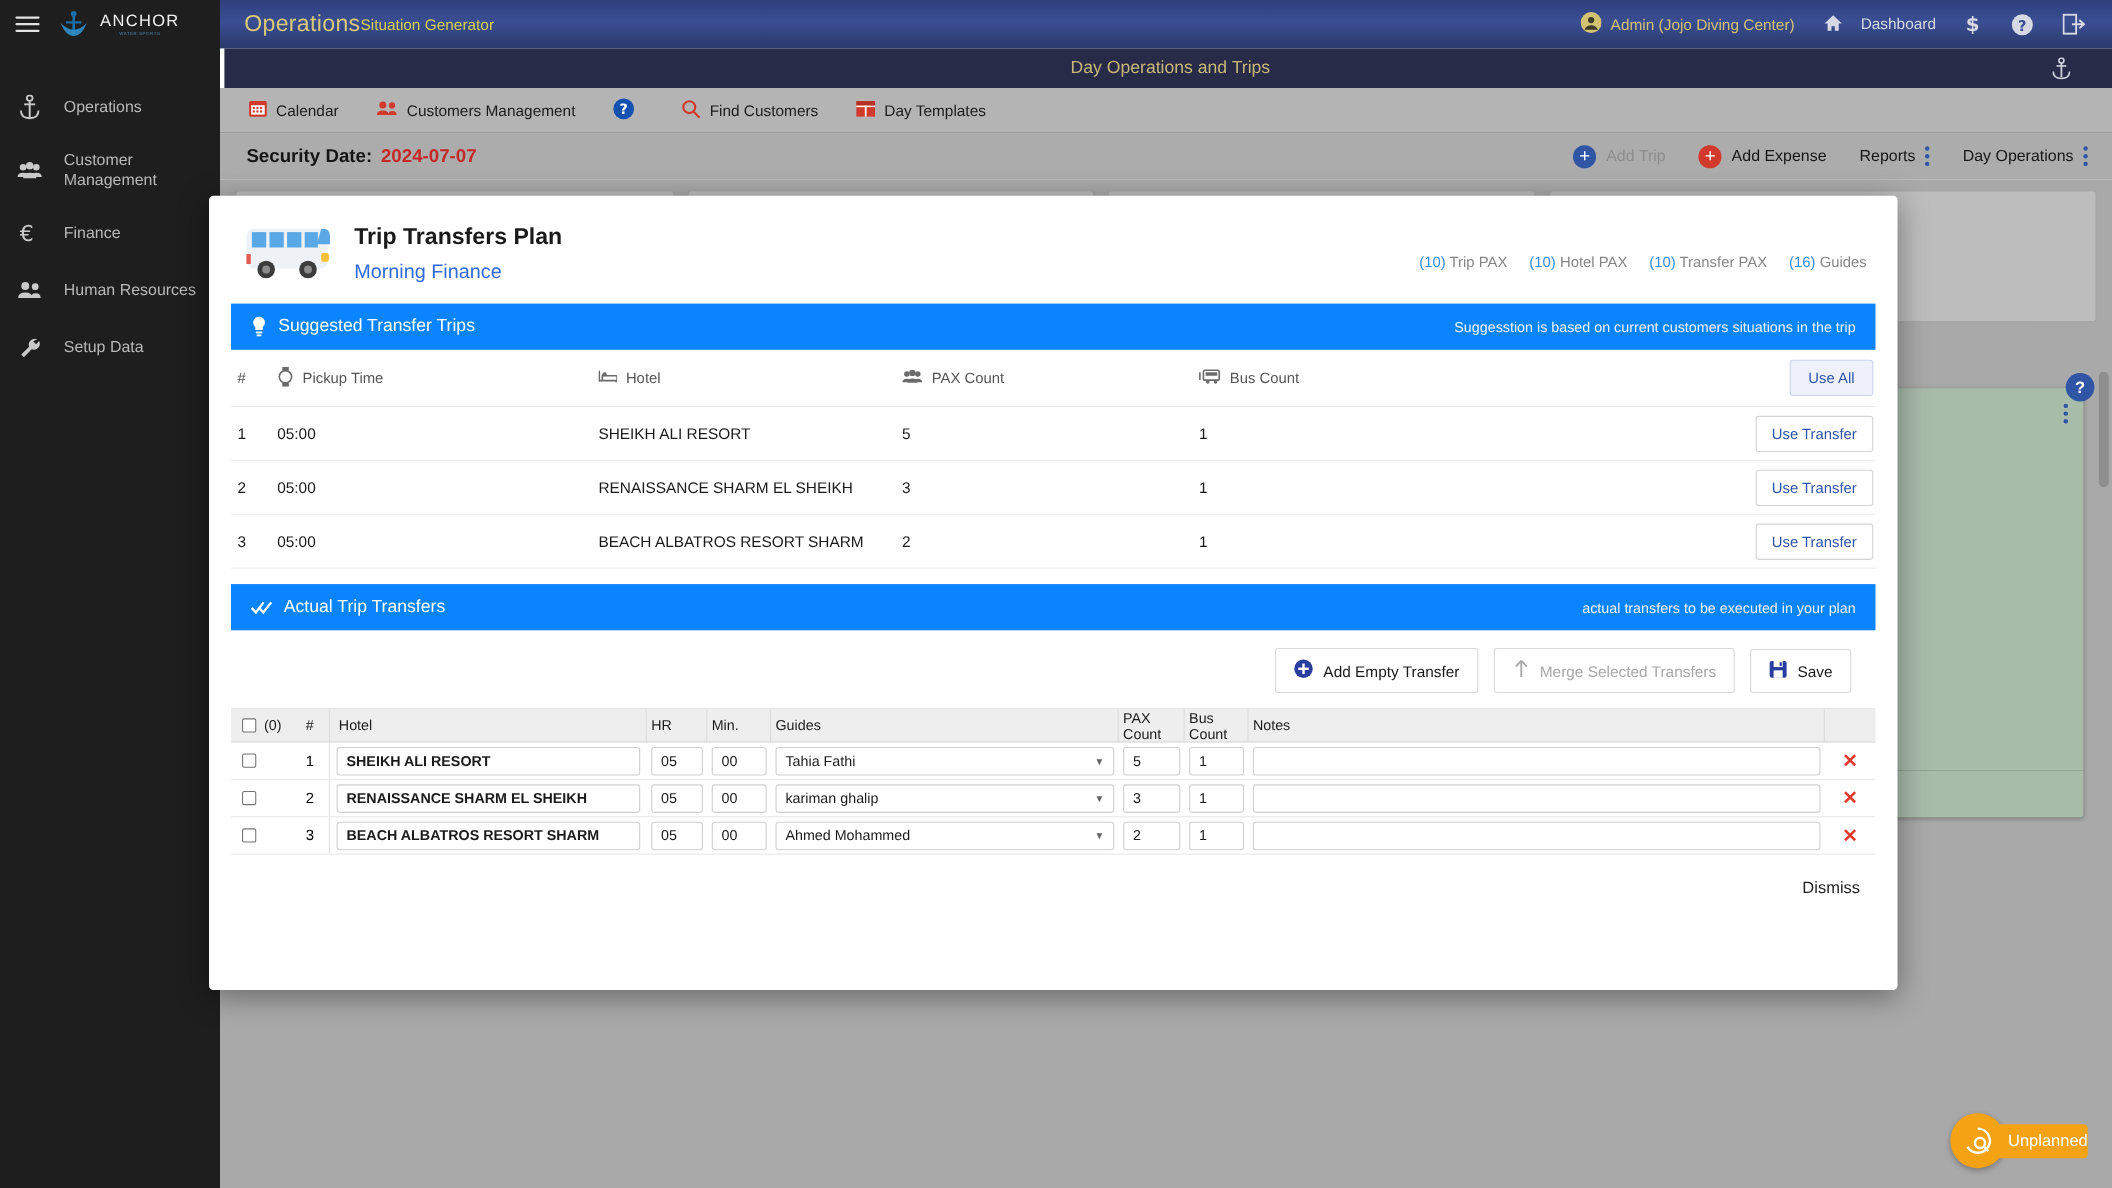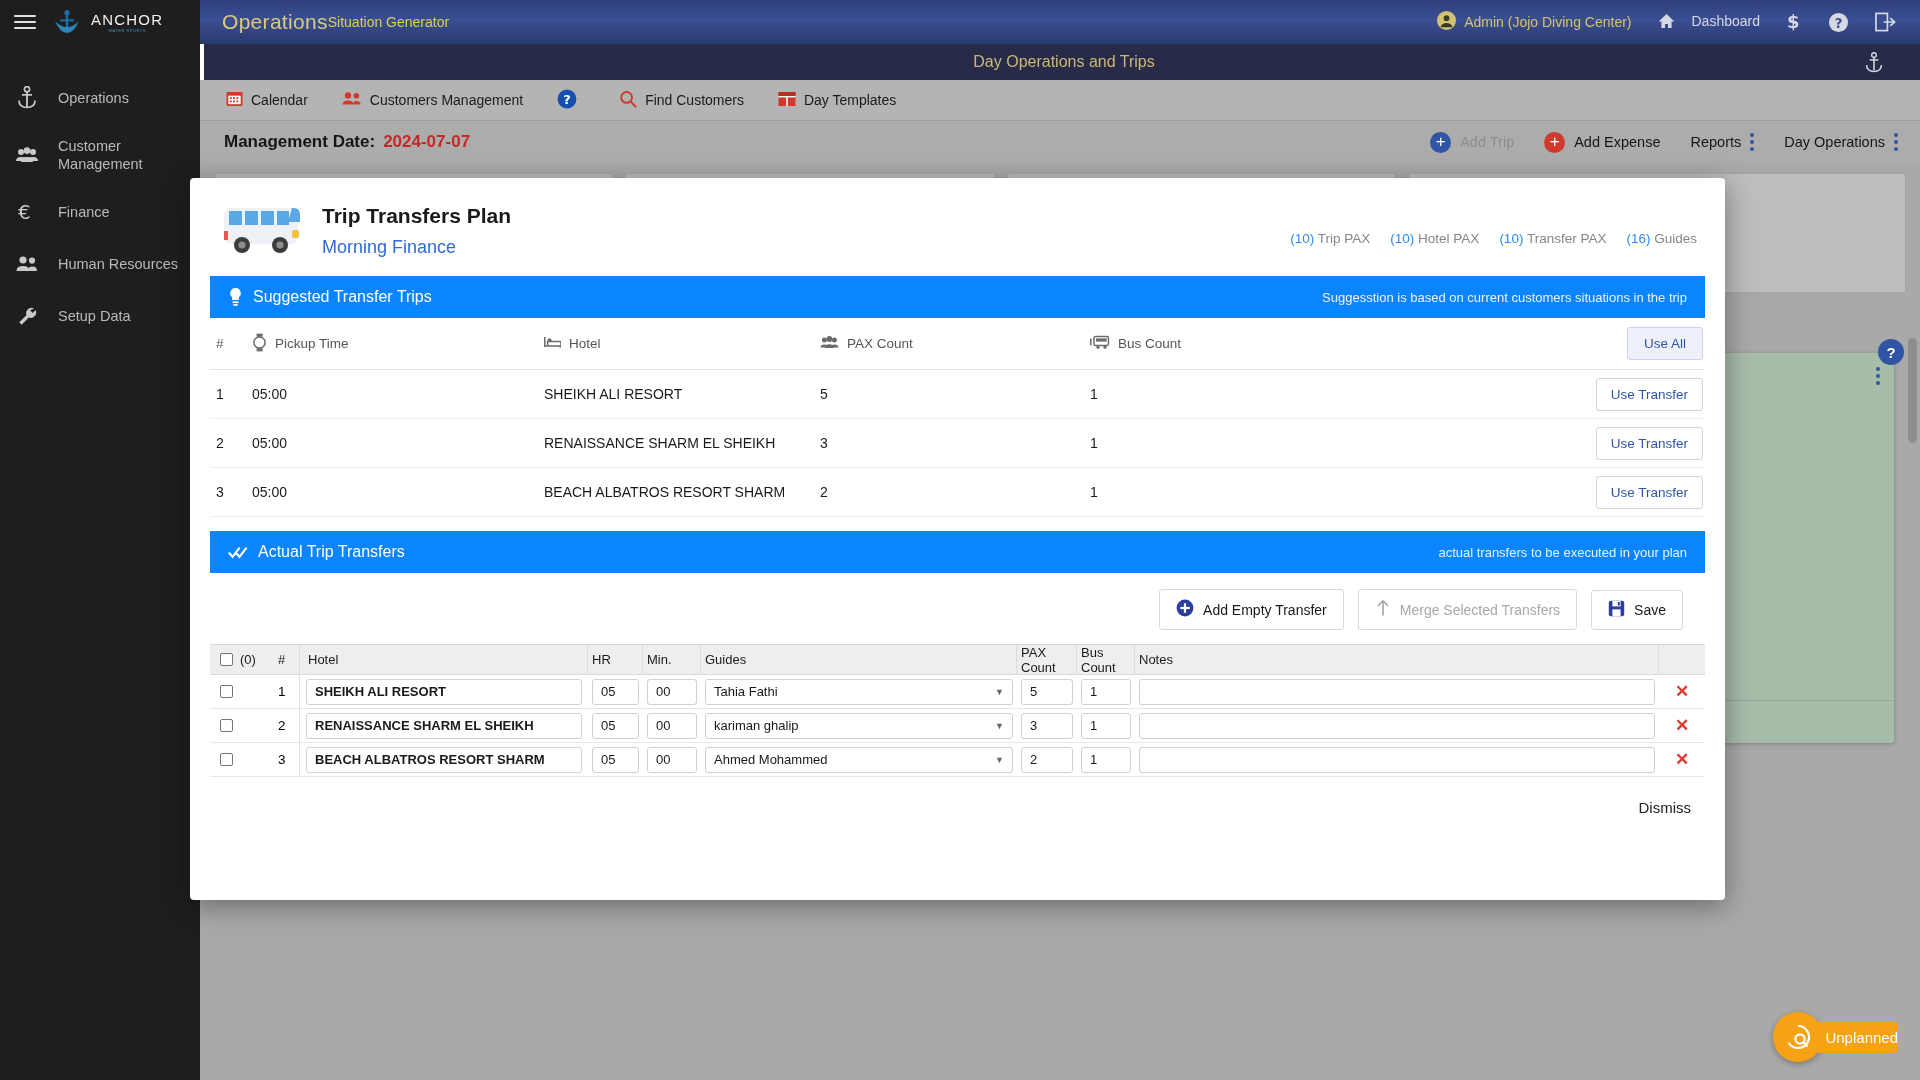--- a/index.html
+++ b/index.html
@@ -370,21 +370,21 @@
           <rect x="0.5" y="1" width="17" height="14" fill="#d0392b"></rect>
           <rect x="0.5" y="1" width="17" height="4" fill="#b83025"></rect>
           <rect x="8.2" y="5" width="1.6" height="10" fill="#fff"></rect>
           <rect x="0.5" y="5" width="17" height="1.4" fill="#fff"></rect>
         </svg></span>
     <span>Day Templates</span>
   </div>
 </div>
 
 <div id="situationbar">
-  <span class="sit-label">Management Date:</span>
+  <span class="sit-label">Security Date:</span>
   <span class="sit-date">2024-07-07</span>
   <div class="sit-right">
     <div class="sit-btn disabled">
       <span class="circ" style="background:#2f55a4">+</span>
       <span>Add Trip</span>
     </div>
     <div class="sit-btn">
       <span class="circ" style="background:#d0392b">+</span>
       <span>Add Expense</span>
     </div>

